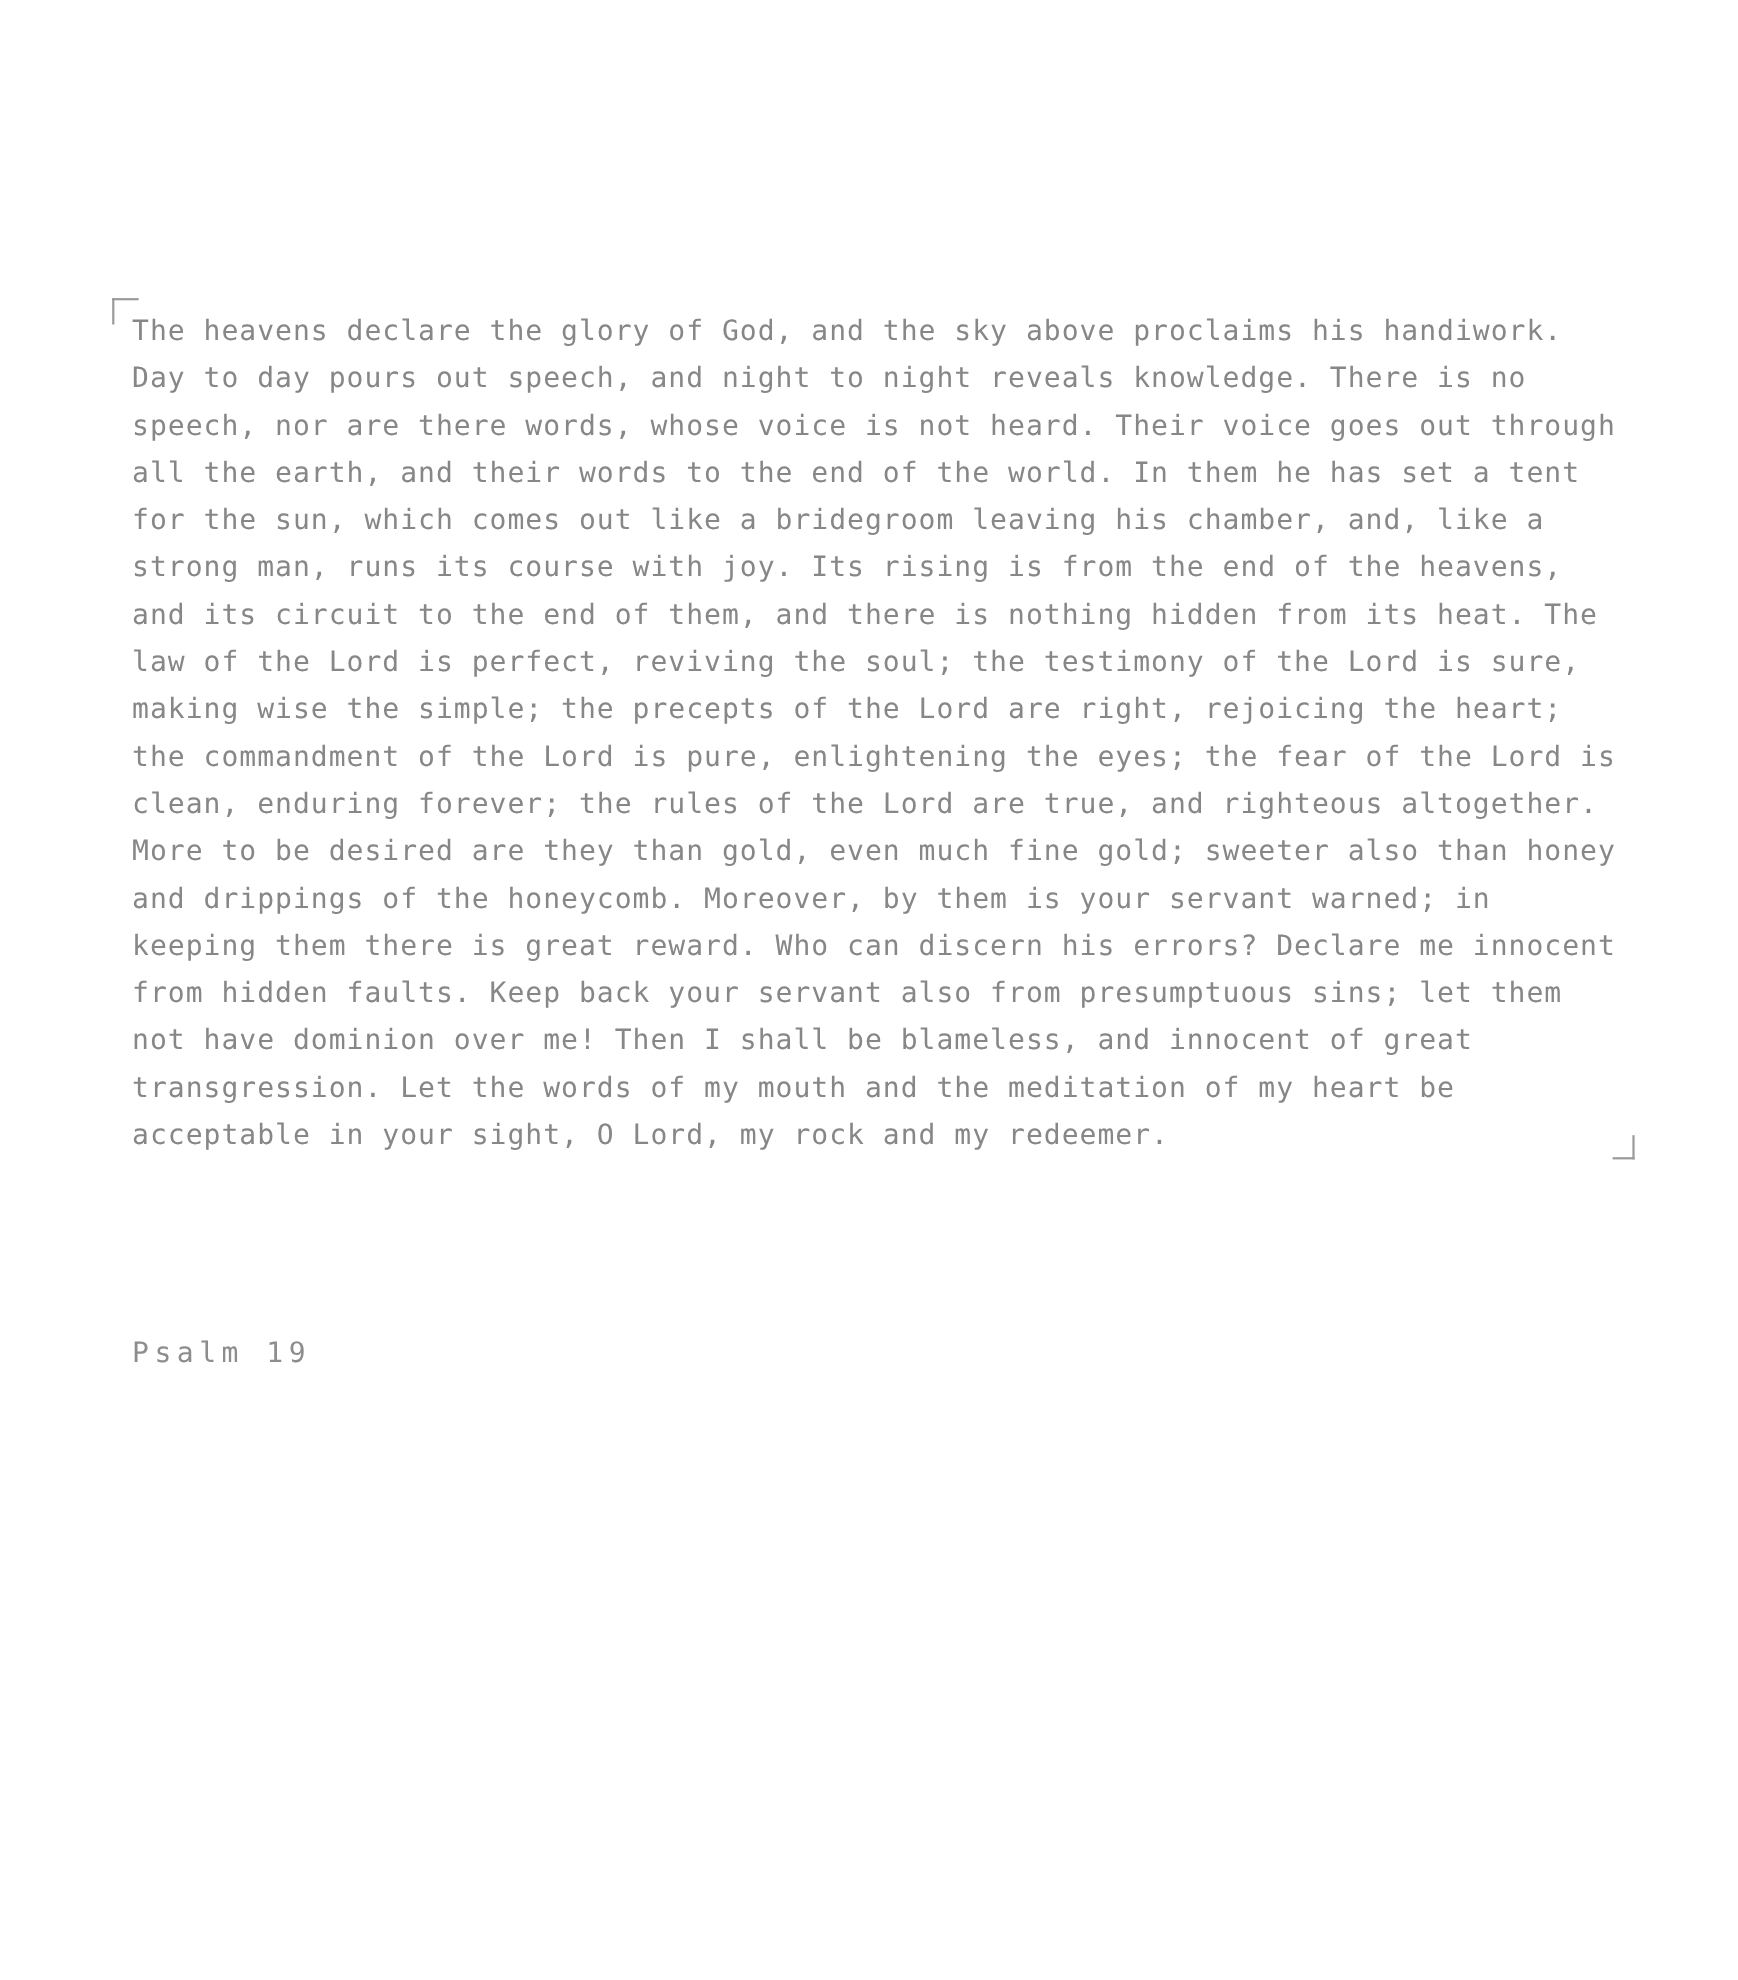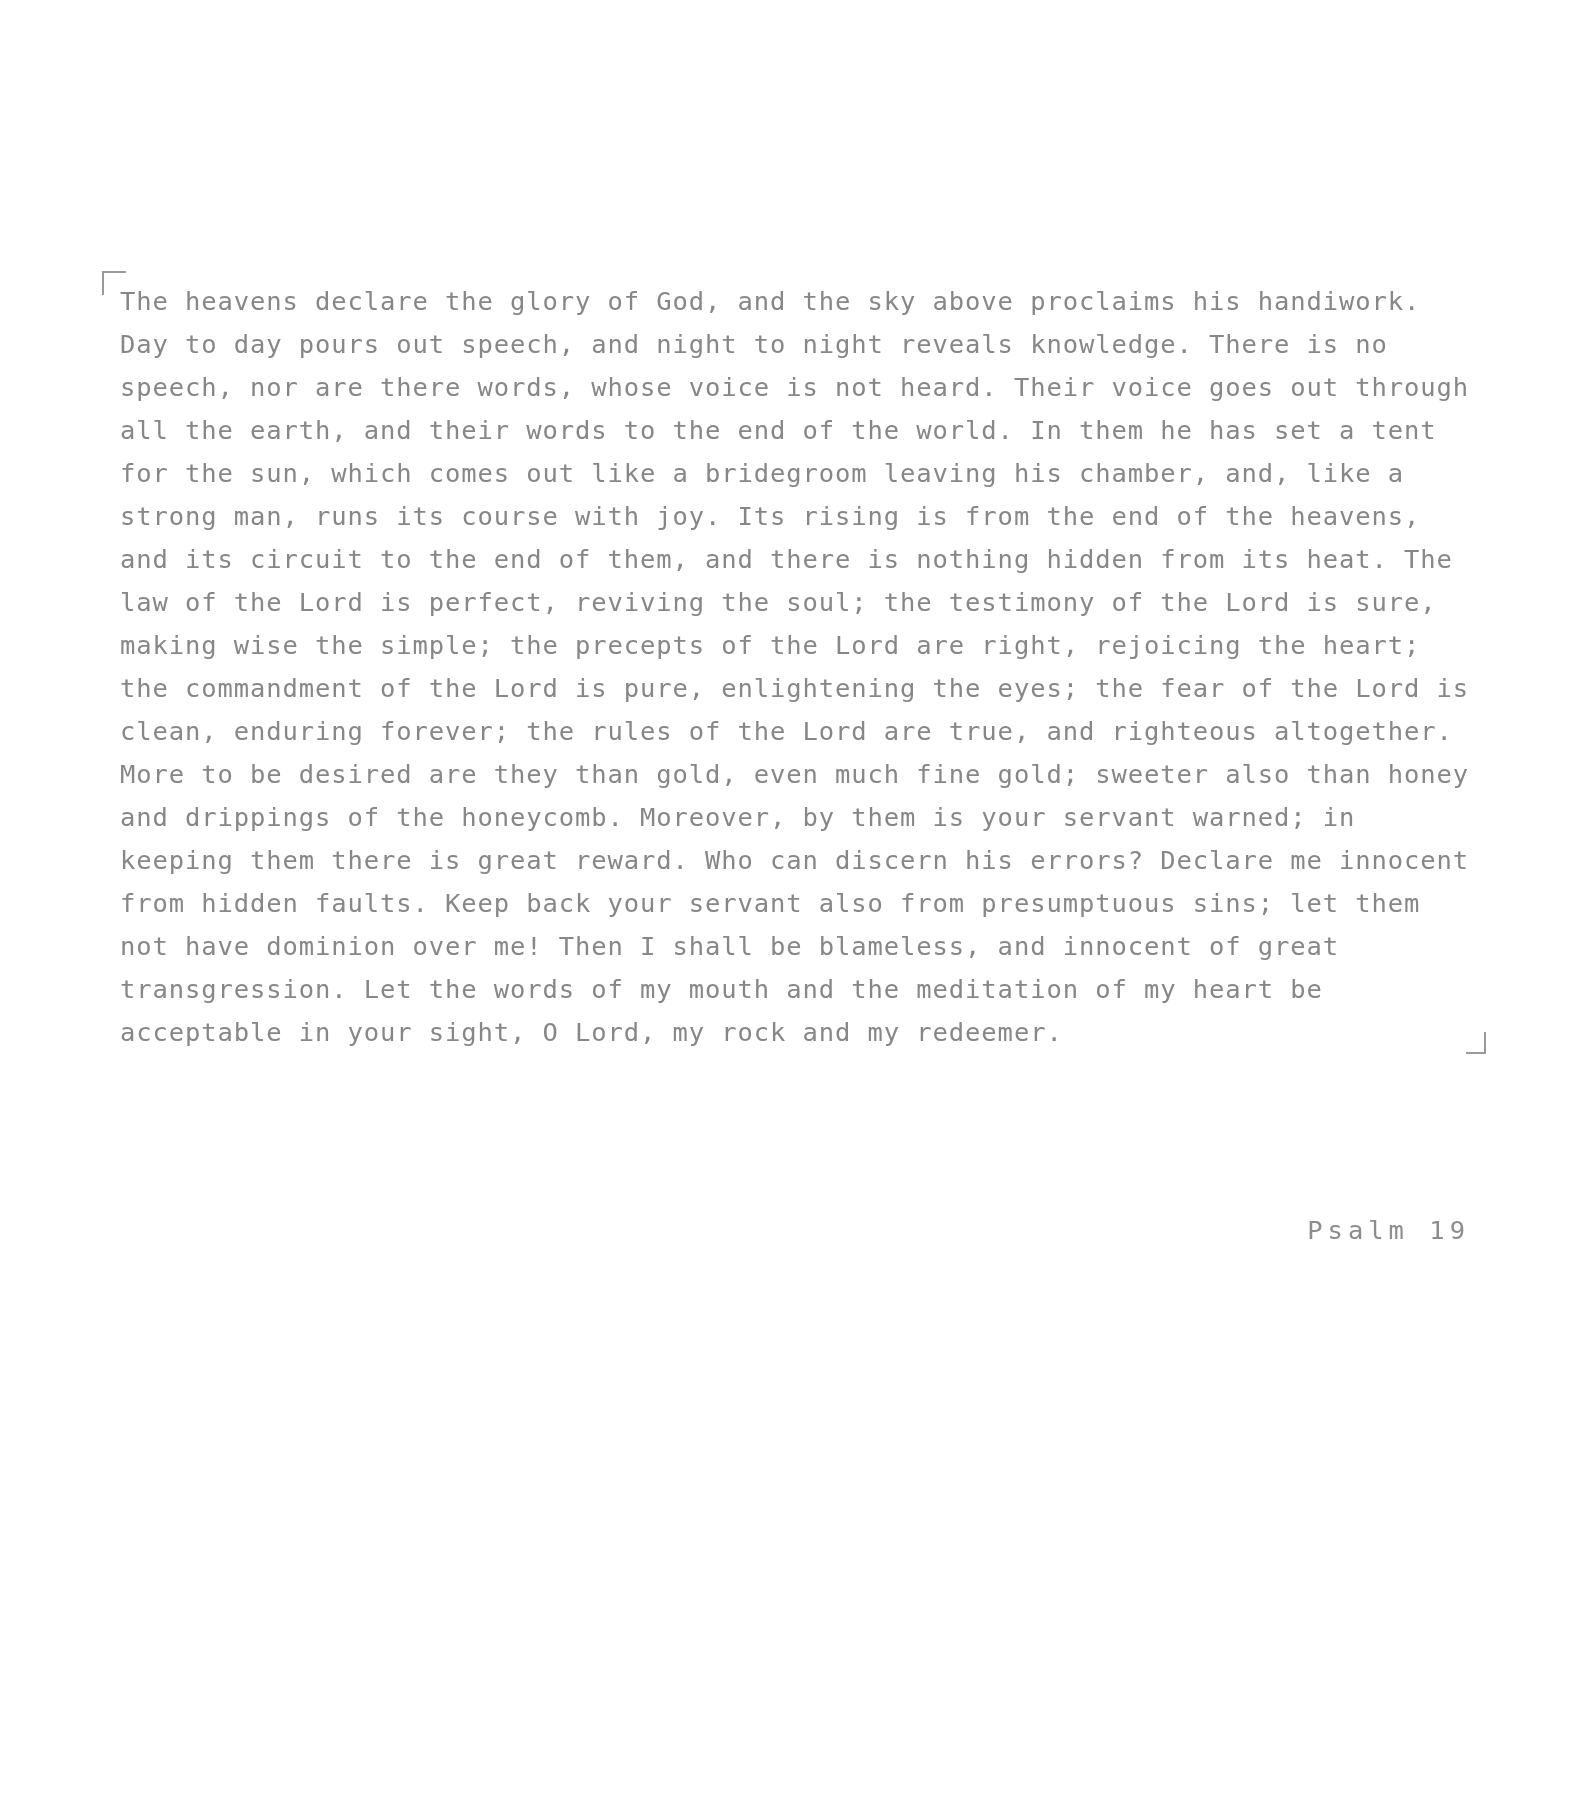--- a/index.html
+++ b/index.html
@@ -64,21 +64,21 @@
     height: 20px;
     border-right: 2px solid #9a9a9a;
     border-bottom: 2px solid #9a9a9a;
   }
 
   .attribution {
     position: absolute;
     left: 20px;
     right: 10px;
     top: 935px;
-    text-align: right;
+    text-align: left;
     font-size: 25.5px;
     letter-spacing: 5px;
     color: #8d8d8d;
   }
 </style>
 </head>
 <body>
 
 <div class="page">
 

